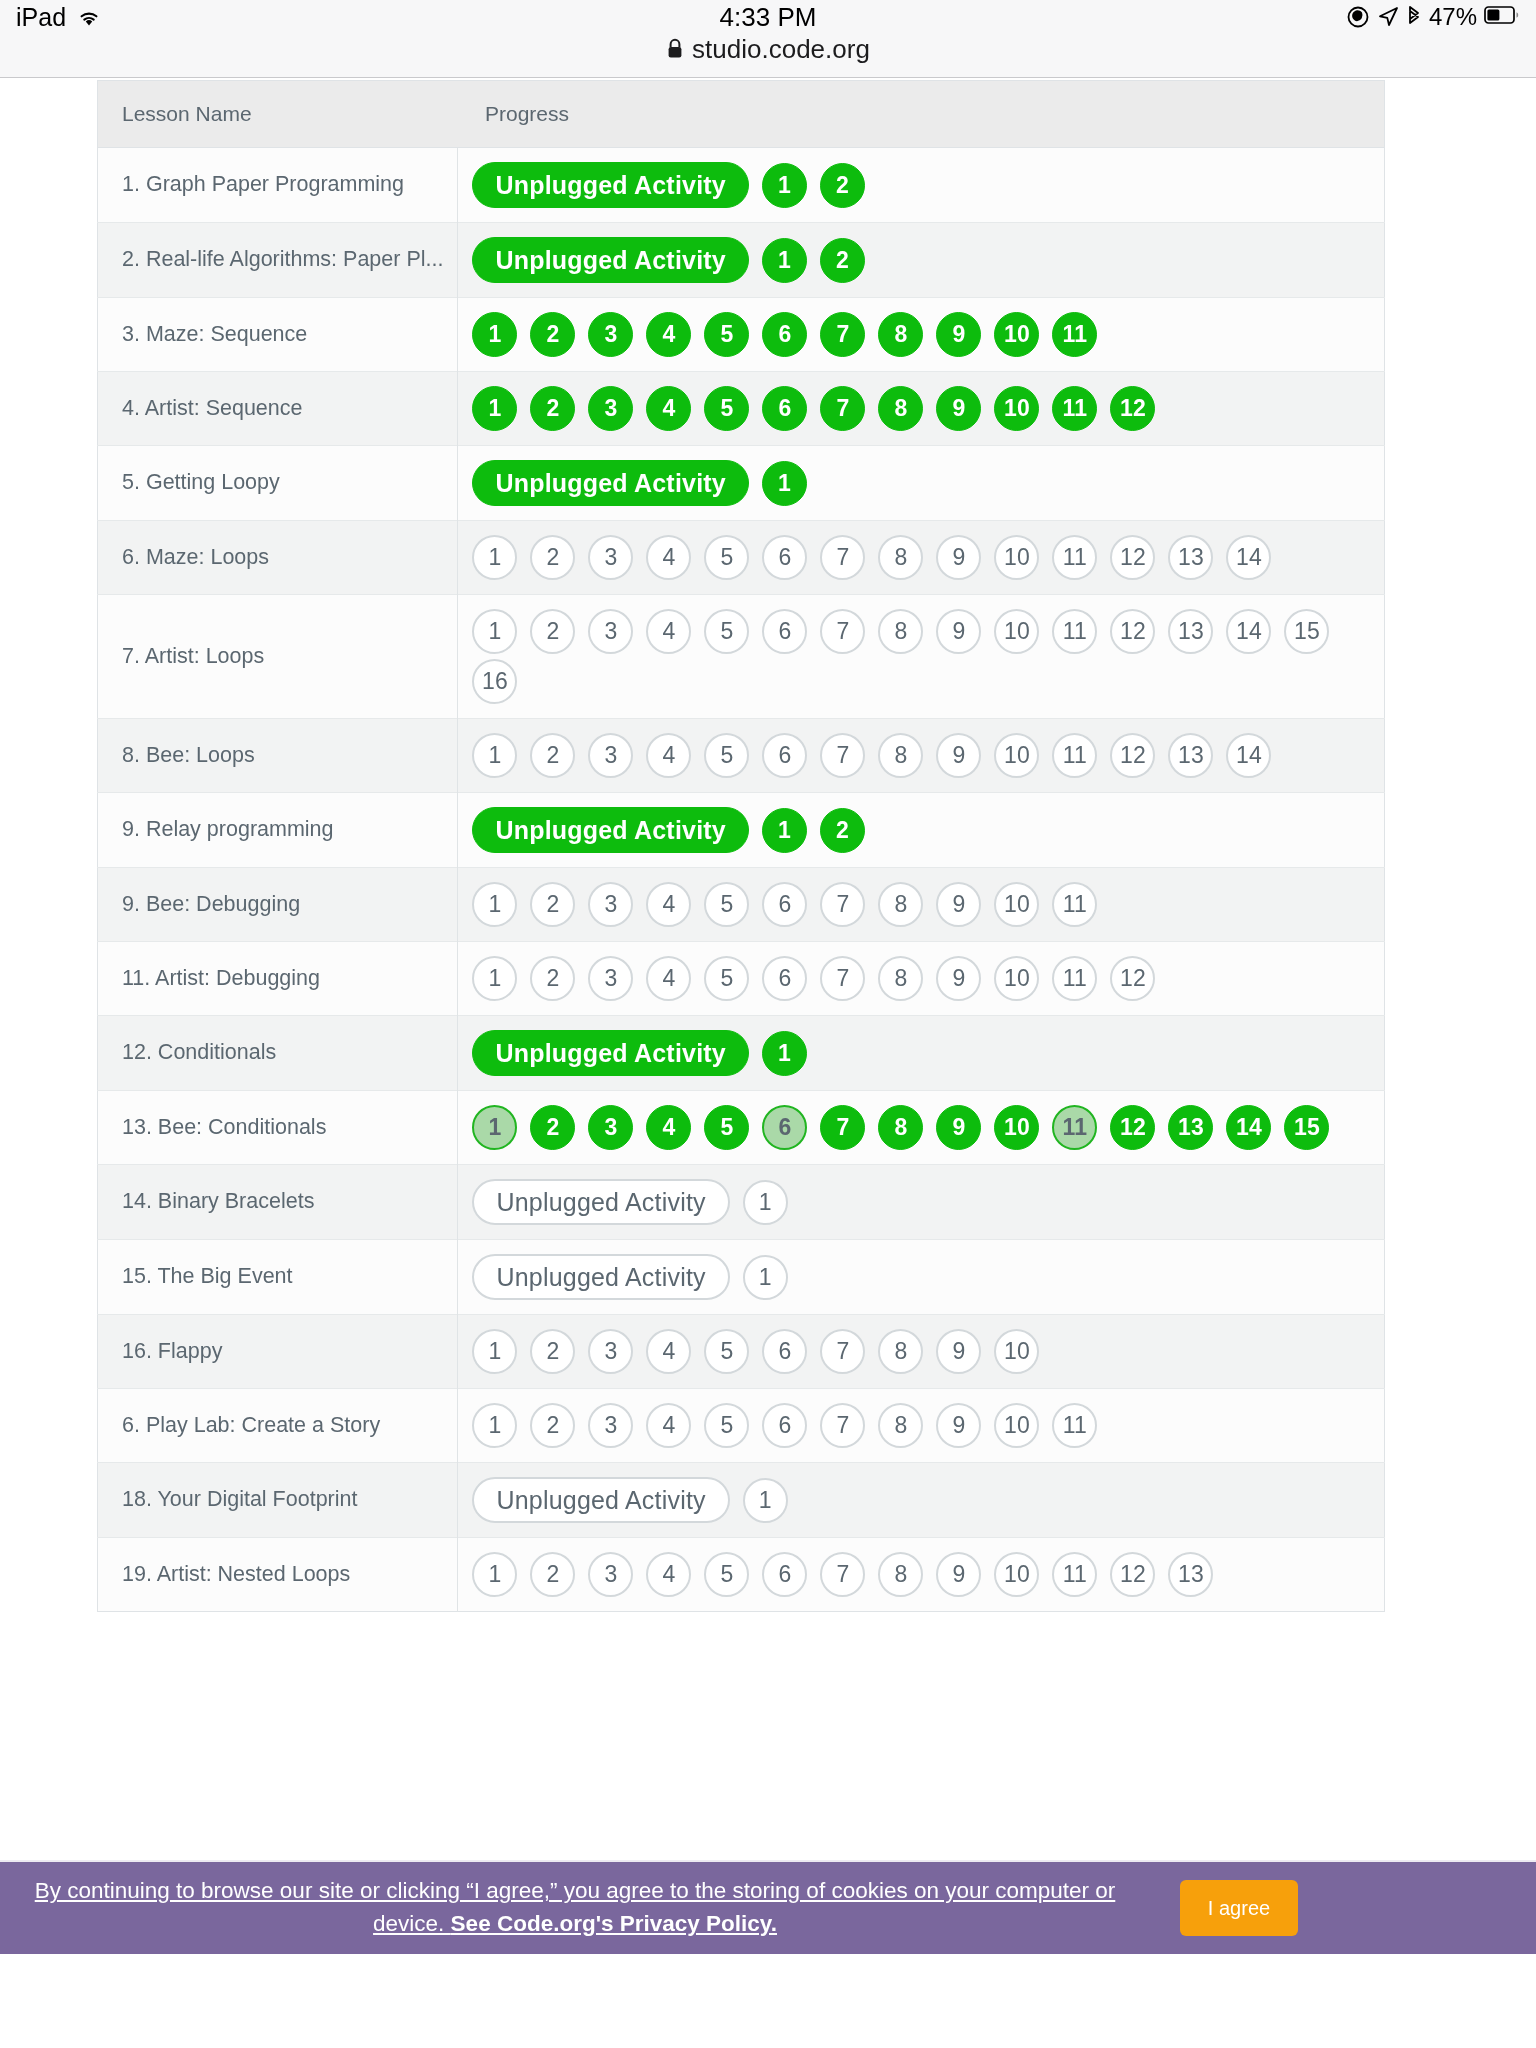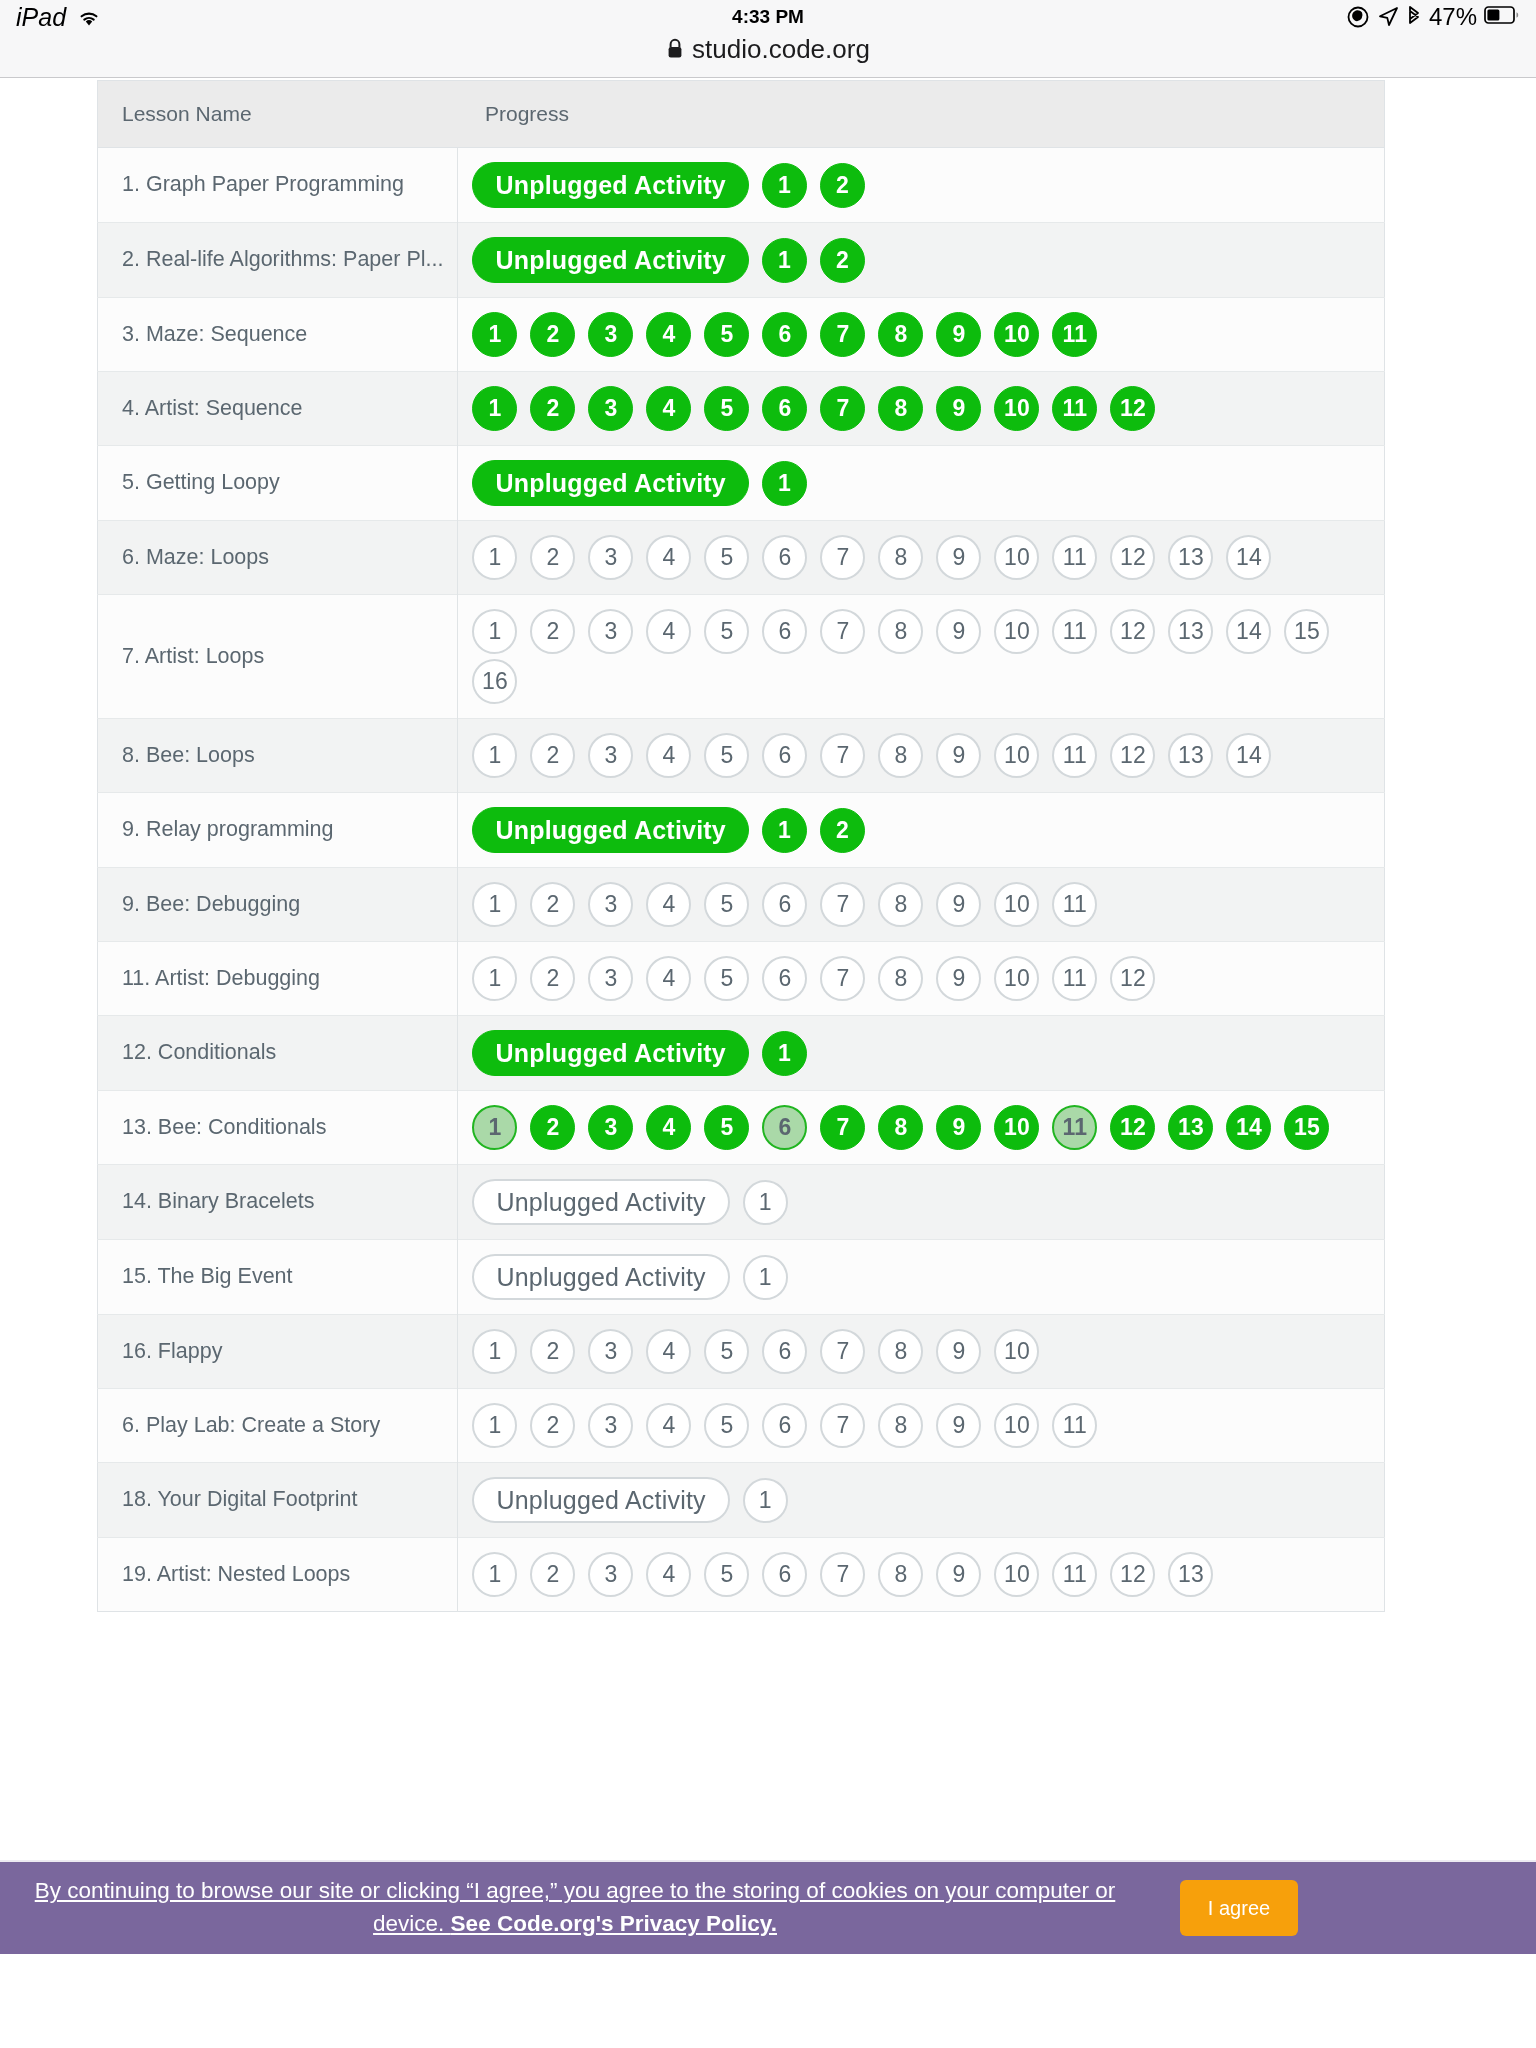--- a/index.html
+++ b/index.html
@@ -14,24 +14,24 @@
   #status-bar {
     height: 34px;
     background: #f7f7f8;
     display: flex;
     align-items: center;
     padding: 0 16px;
     font-size: 25px;
     color: #000;
     position: relative;
   }
-  #status-left { display: flex; align-items: center; gap: 10px; font-style: italic; }
+  #status-left { display: flex; align-items: center; gap: 10px; }
   #status-center {
     position: absolute; left: 0; right: 0; text-align: center;
-    font-size: 19px; font-weight: 700;
+    font-size: 26px; font-weight: 400;
   }
   #status-right {
     margin-left: auto; display: flex; align-items: center; gap: 7px;
     font-size: 24px;
   }
   .sb-ico { display: inline-block; line-height: 1; }
   .wifi-ico svg, .arrow-ico svg, .bt-ico svg, .lock-ico svg, .circle-ico svg { display: block; }
 
   #url-bar {
     height: 44px;

